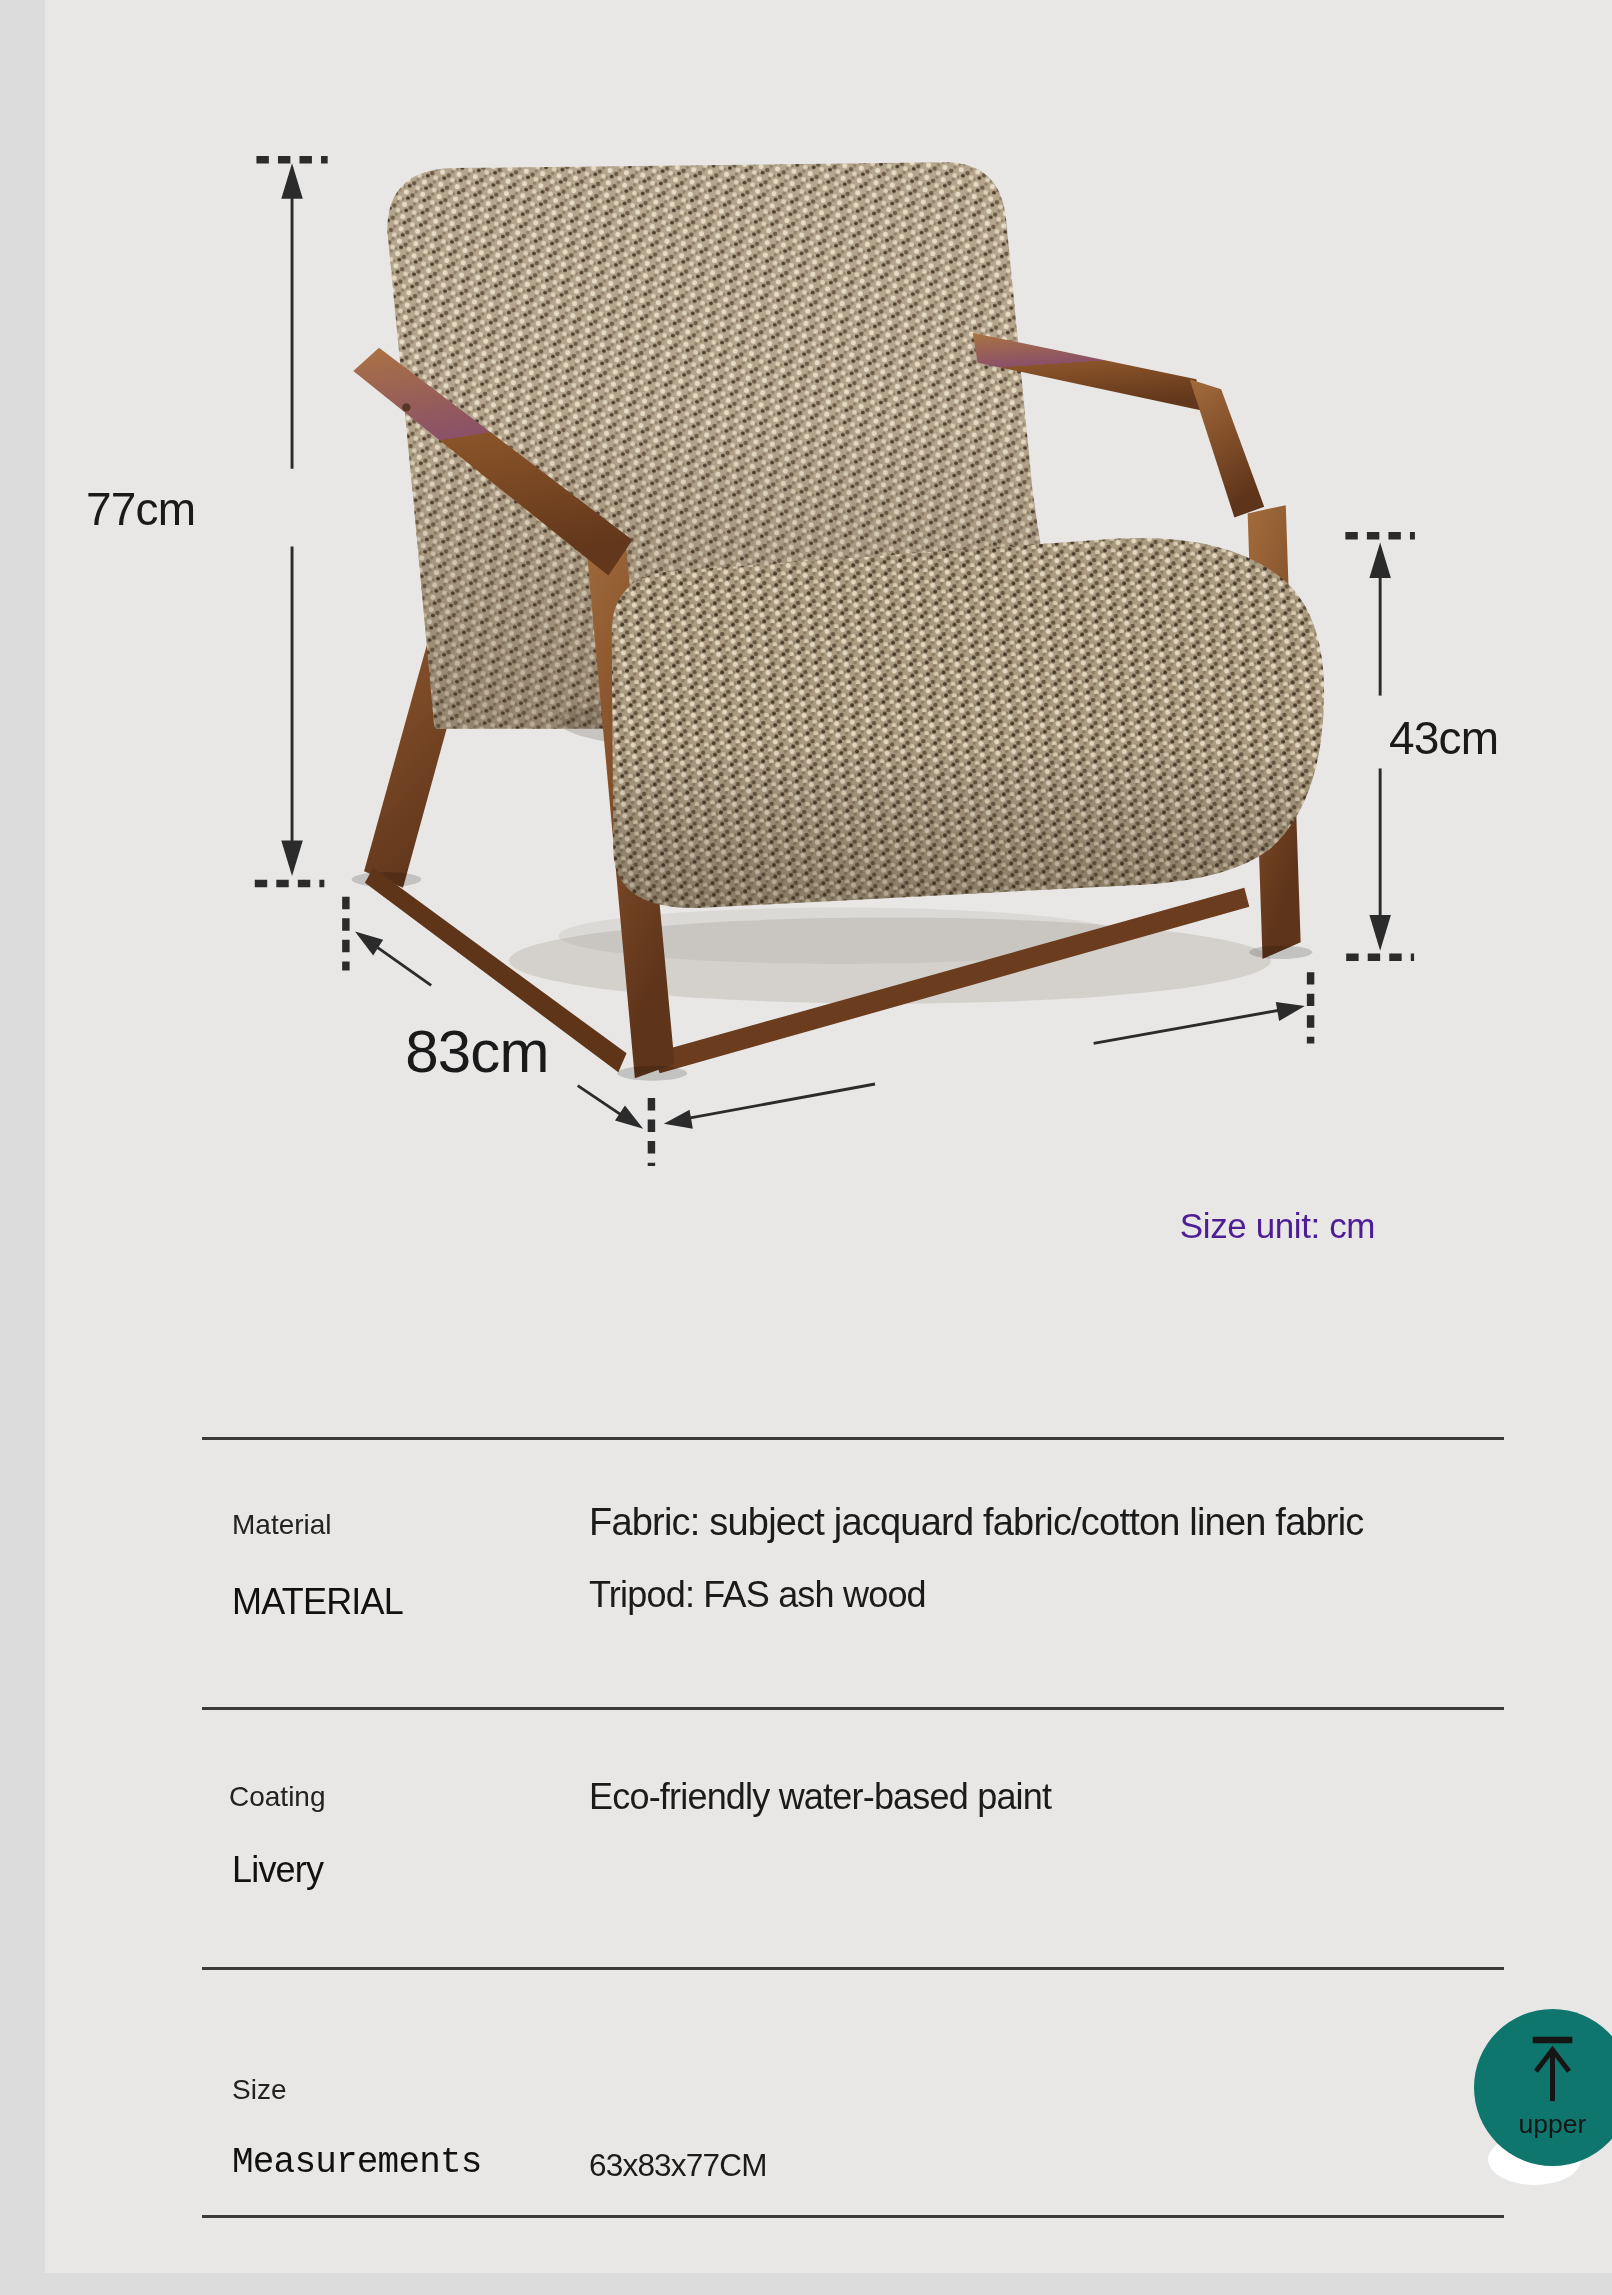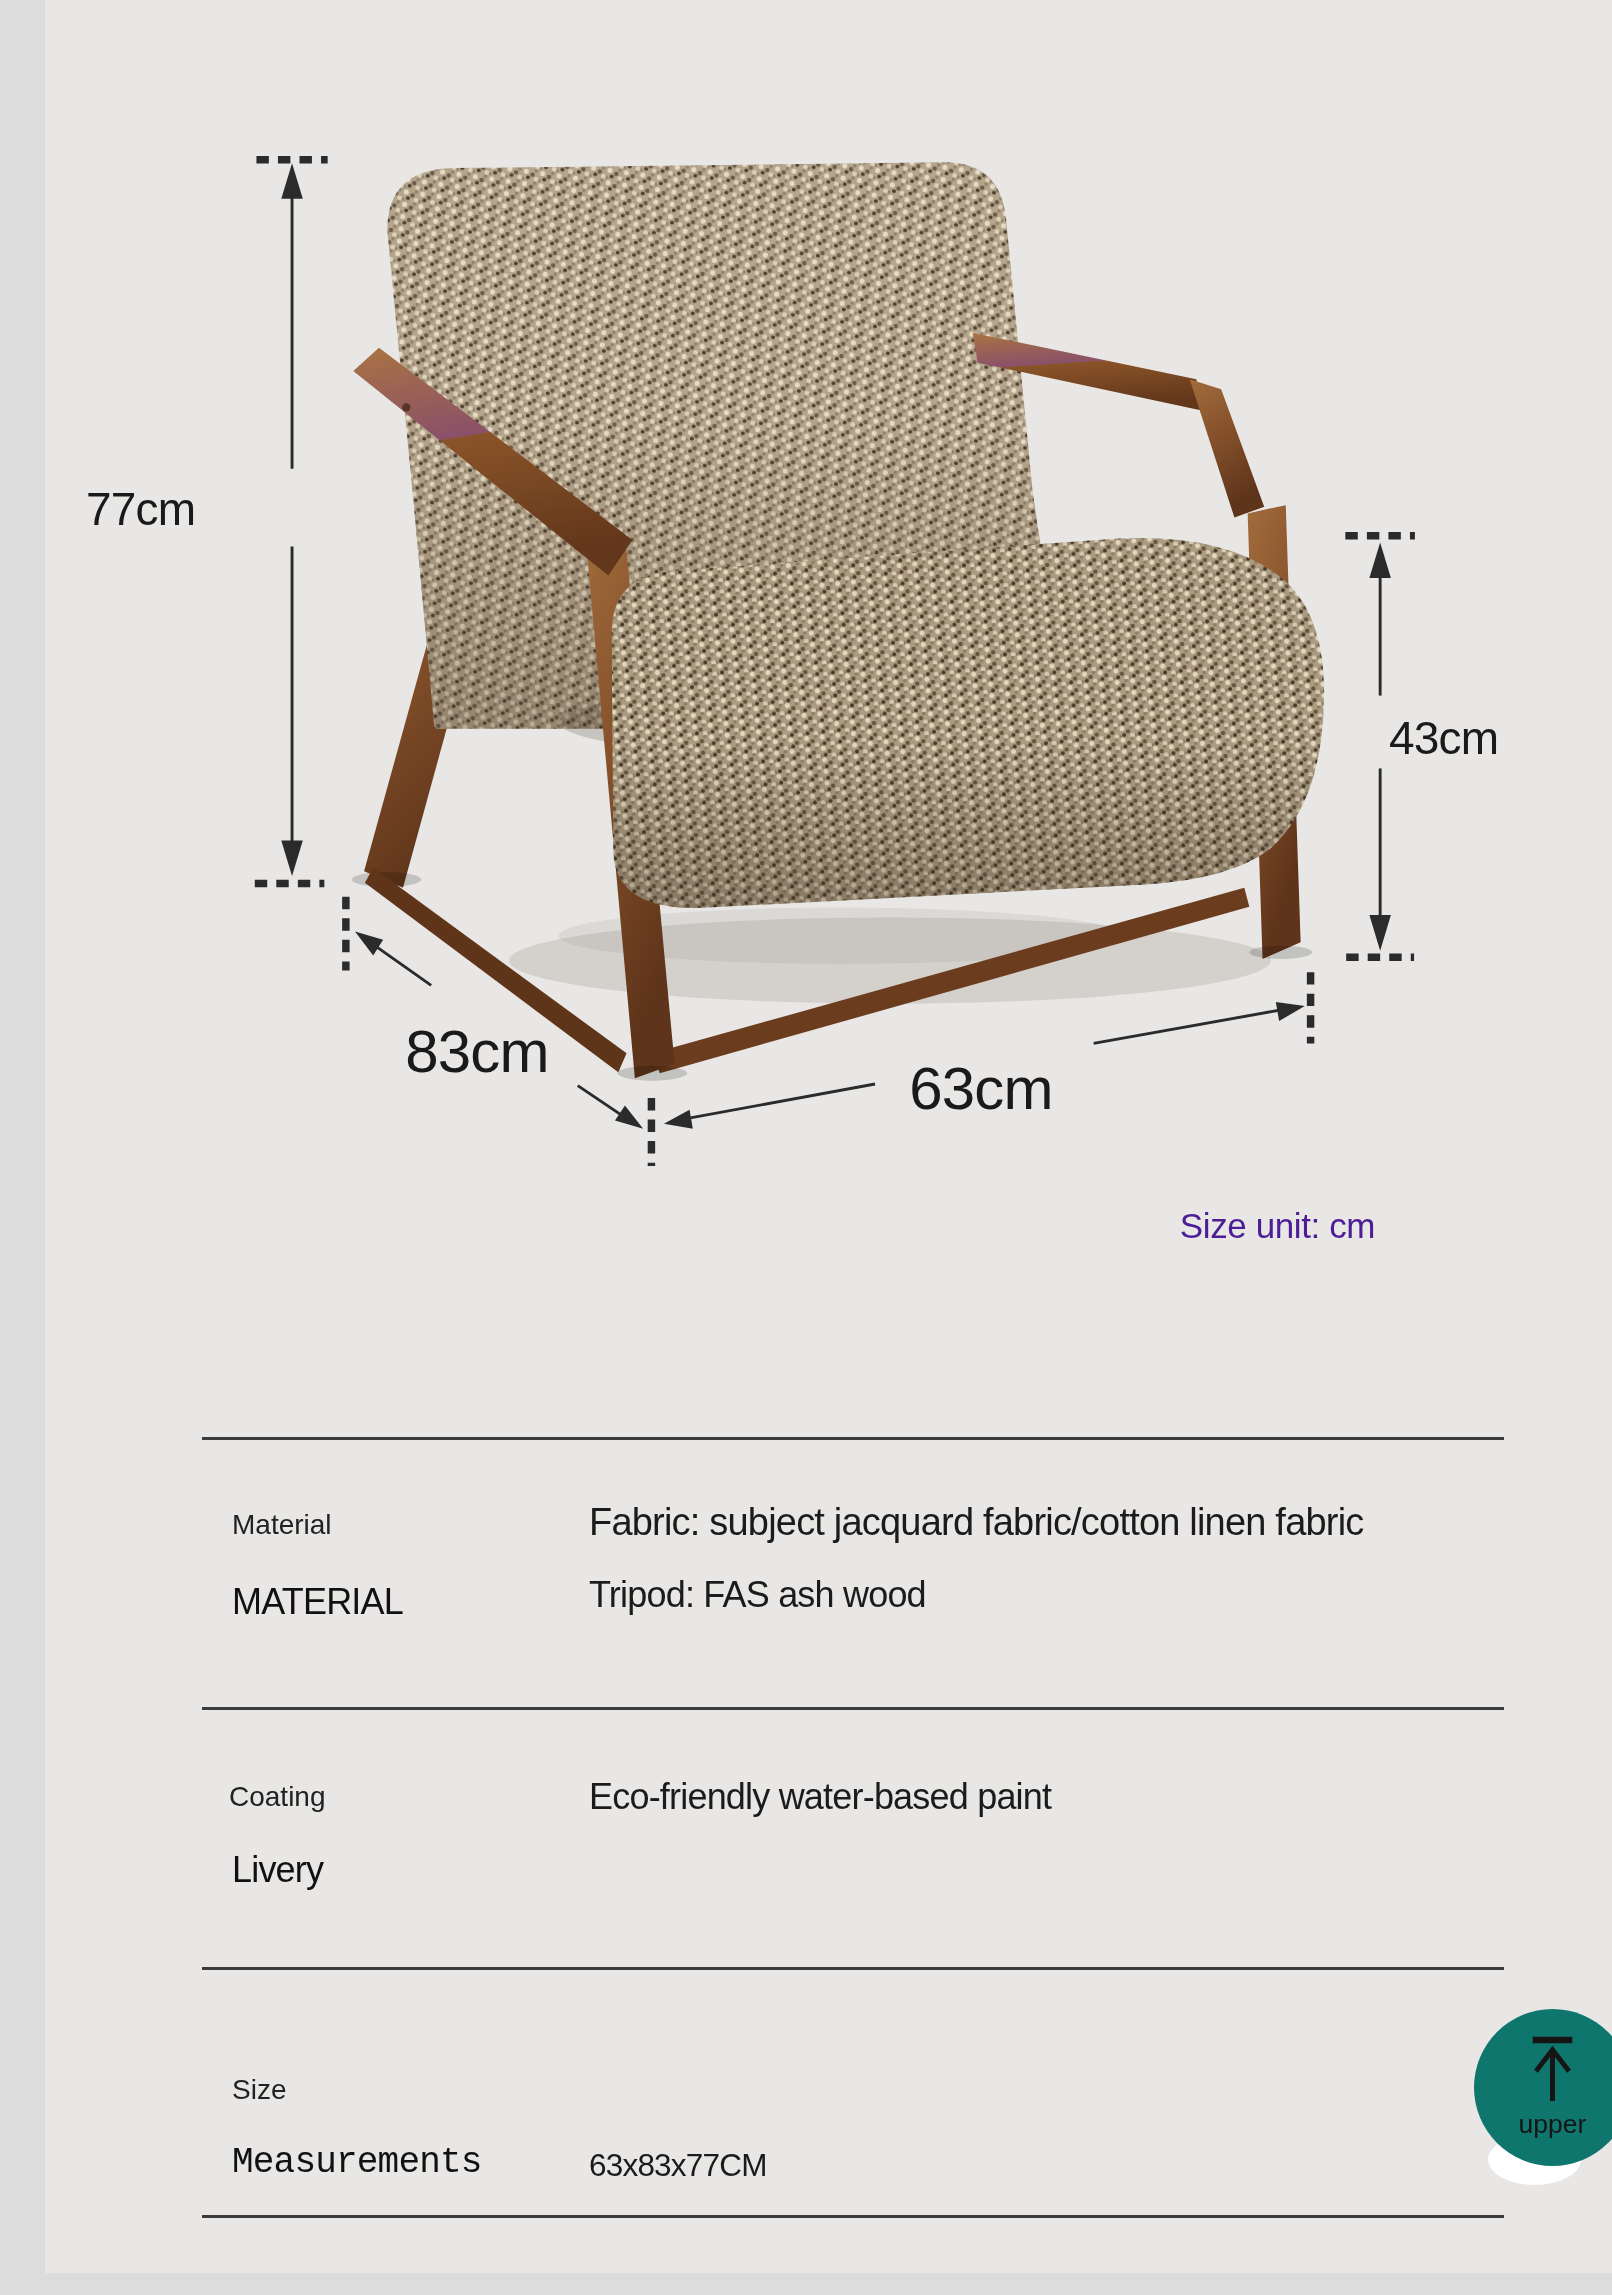--- a/index.html
+++ b/index.html
@@ -143,21 +143,20 @@
         <line x1="1266" y1="1260" x2="1490" y2="1220" stroke-width="3.5"></line>
         <polygon points="1521,1215 1490,1233 1486,1210" stroke="none"></polygon>
         <line x1="1528" y1="1174" x2="1528" y2="1260" stroke-width="9" stroke-dasharray="15 11"></line>
       </g>
     </g>
   </svg>
 
   <div class="abs dim-label" style="left:41px;top:482px;width:133px;font-size:46px;">77cm</div>
   <div class="abs dim-label" style="left:1344px;top:711px;width:191px;font-size:46px;">43cm</div>
   <div class="abs dim-label center" style="left:316px;top:1017px;width:232px;font-size:60px;">83cm</div>
-  <div class="abs dim-label center" style="left:820px;top:1054px;width:232px;font-size:60px;">63cm</div>
 
   <div class="abs sizeunit right" style="left:833px;top:1206px;width:497px;">Size unit: cm</div>
 
 
   <div>
     <div class="rule" style="top:1437px;"></div>
 
     <div>
       <div class="abs spec-label-sm" style="left:187px;top:1509px;">Material</div>
       <div class="abs spec-label-lg" style="left:187px;top:1581px;">MATERIAL</div>

